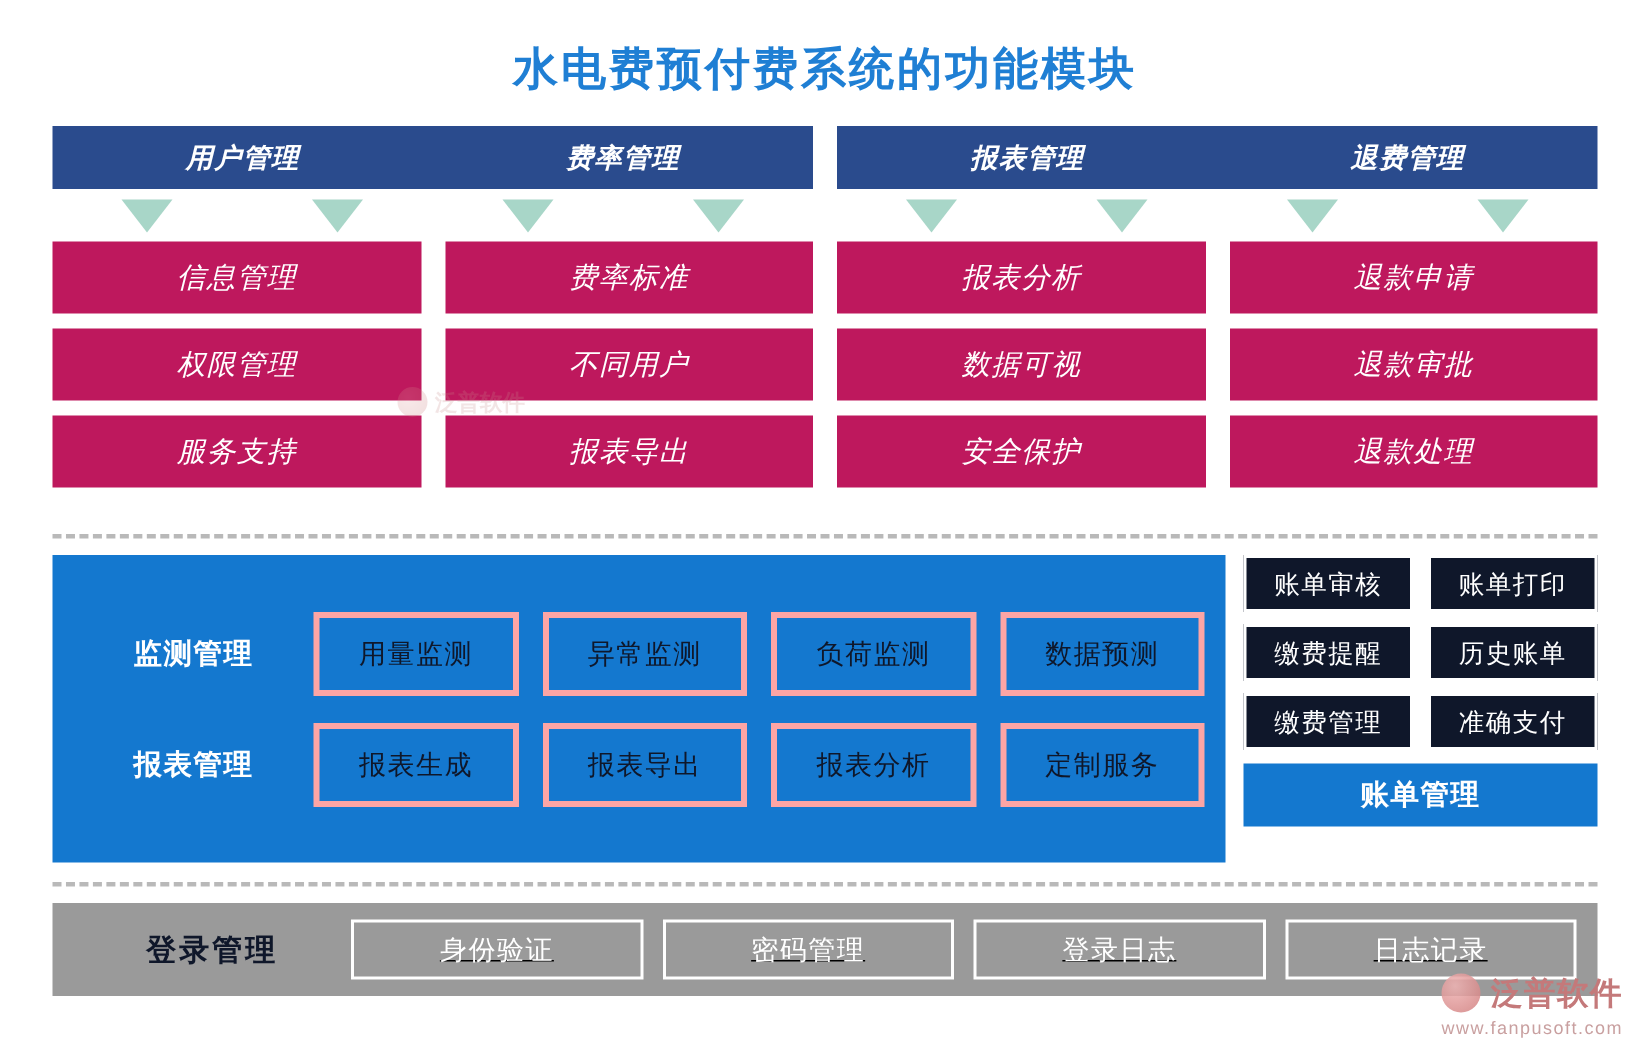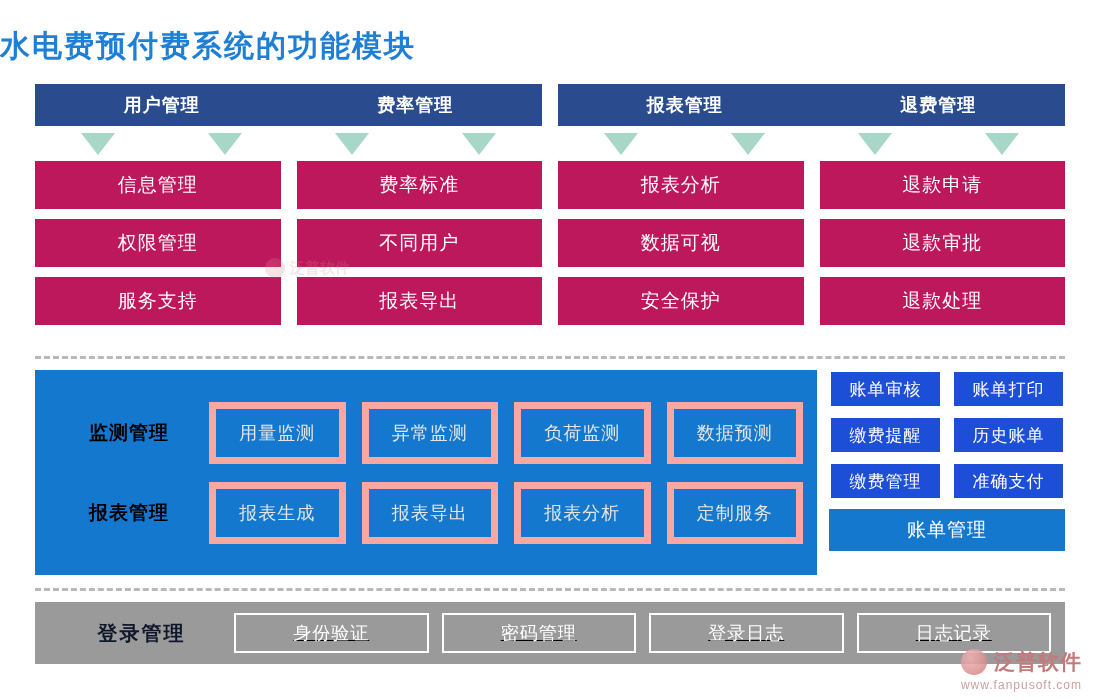--- a/index.html
+++ b/index.html
@@ -16,21 +16,21 @@
   }
 
   .page {
     position: relative;
     width: 1100px;
     height: 700px;
   }
 
   
   .title {
-    text-align: left;
+    text-align: center;
     color: #1f7fd4;
     font-size: 30px;
     font-weight: bold;
     letter-spacing: 2px;
     padding-top: 26px;
     height: 44px;
     box-sizing: border-box;
   }
 
   
@@ -39,20 +39,21 @@
     left: 35px;
     top: 84px;
     width: 1030px;
     display: flex;
     gap: 16px;
   }
   .group {
     flex: 1;
     display: flex;
     flex-direction: column;
+    font-style: italic;
   }
   .group-header {
     background: #2a4b8d;
     color: #ffffff;
     height: 42px;
     display: flex;
     align-items: center;
     justify-content: space-around;
     font-size: 18px;
     font-weight: bold;
@@ -127,35 +128,35 @@
     padding: 10px 14px;
     box-sizing: border-box;
   }
   .mid-row {
     display: flex;
     align-items: center;
     margin: 9px 0;
   }
   .mid-label {
     width: 160px;
-    color: #000000;
+    color: #ffffff;
     font-size: 19px;
     font-weight: bold;
     letter-spacing: 1px;
     text-align: center;
   }
   .mid-boxes {
     flex: 1;
     display: flex;
     gap: 16px;
   }
   .mid-box {
     flex: 1;
-    border: 7px solid #fca5a5;
-    color: #e5e5e5;
+    border: 4px solid #fca5a5;
+    color: #0f172a;
     height: 48px;
     display: flex;
     align-items: center;
     justify-content: center;
     font-size: 18px;
     letter-spacing: 1px;
   }
 
   .mid-right {
     flex: 1;
@@ -166,41 +167,41 @@
     display: flex;
     flex-direction: column;
     gap: 8px;
   }
   .mr-row {
     display: flex;
     gap: 10px;
   }
   .mr-box {
     flex: 1;
-    background: #1d4ed8;
+    background: #0f172a;
     border: 2px solid #ffffff;
     color: #ffffff;
     height: 38px;
     display: flex;
     align-items: center;
     justify-content: center;
     font-size: 17px;
     letter-spacing: 1px;
     box-sizing: border-box;
   }
   .mr-footer {
     margin-top: 9px;
     background: #1478cf;
     color: #ffffff;
     height: 42px;
     display: flex;
     align-items: center;
     justify-content: center;
     font-size: 19px;
-    font-weight: normal;
+    font-weight: bold;
     letter-spacing: 1px;
   }
 
   
   .bottom {
     position: absolute;
     left: 35px;
     top: 602px;
     width: 1030px;
     height: 62px;

